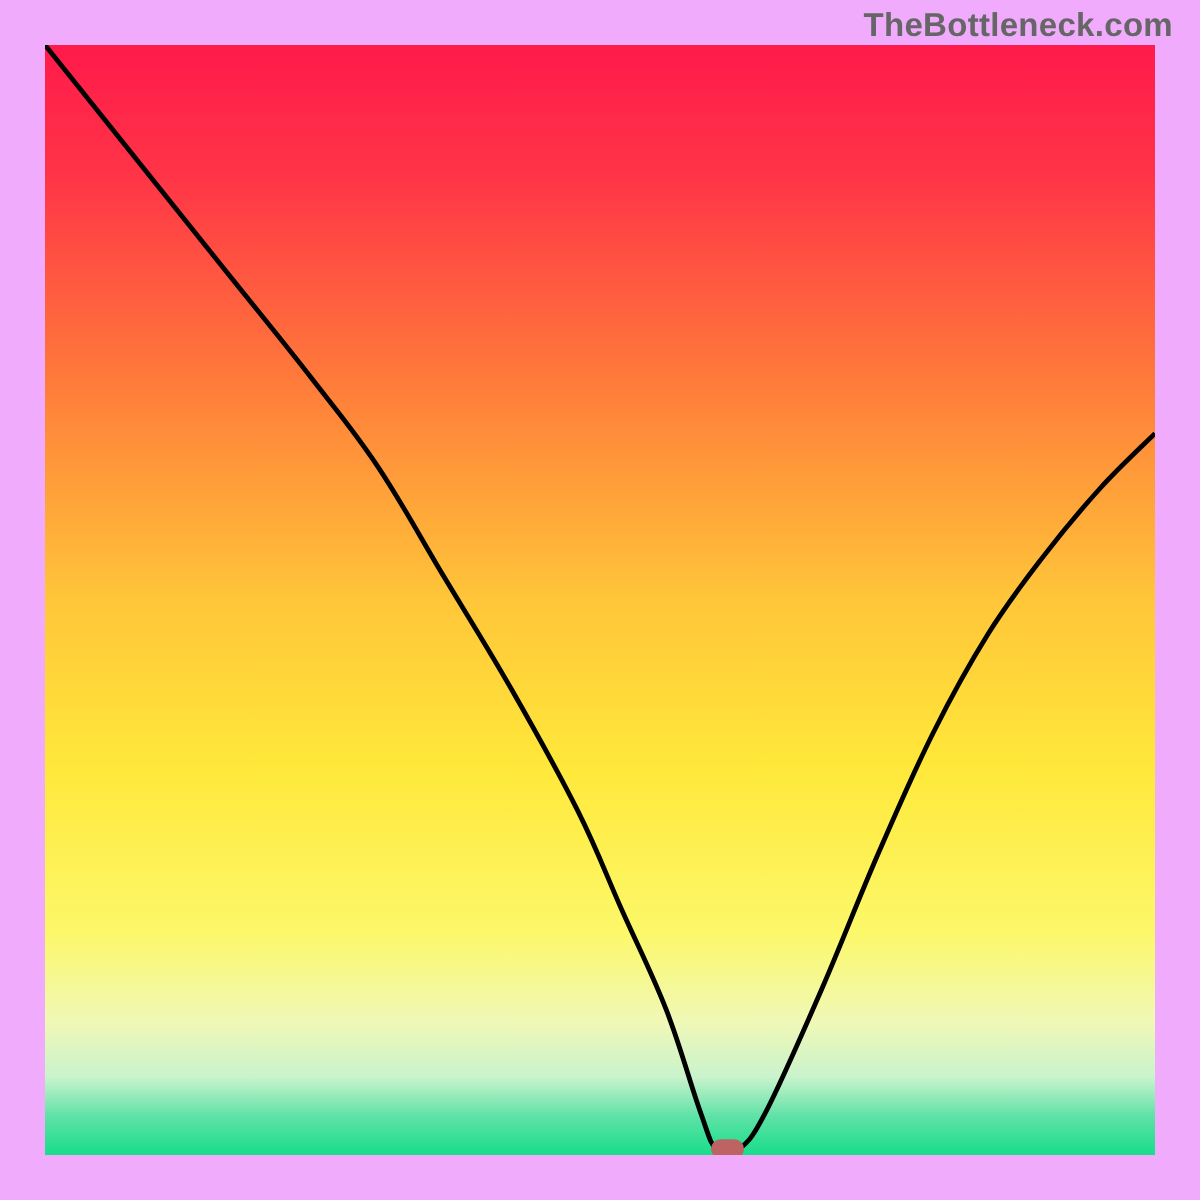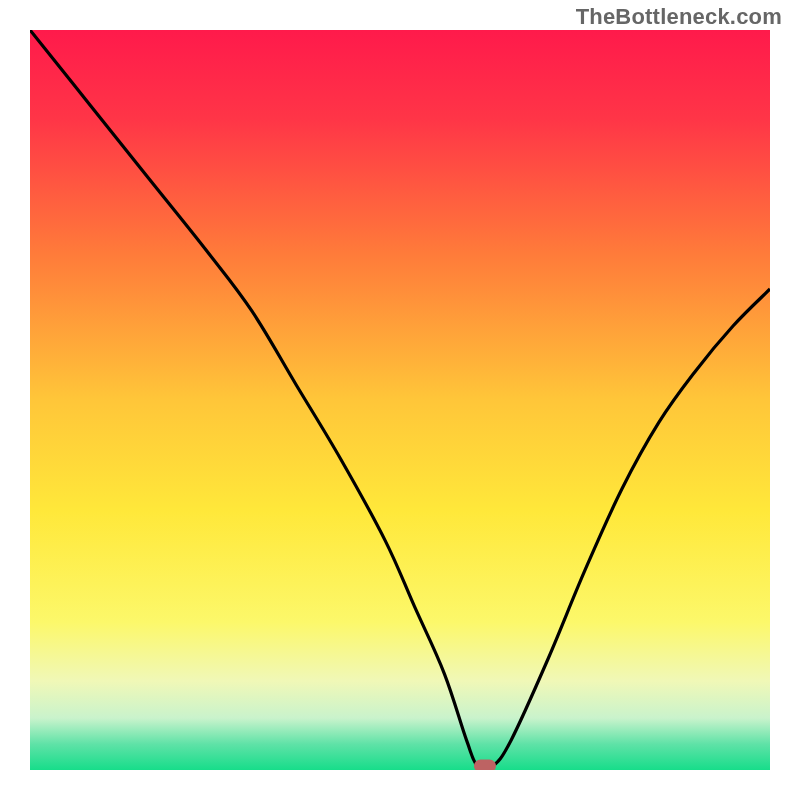--- a/index.html
+++ b/index.html
@@ -8,21 +8,21 @@
     width: 800px;
     height: 800px;
     background: #000;
     font-family: Arial, Helvetica, sans-serif;
     overflow: hidden;
   }
   .frame {
     position: relative;
     width: 800px;
     height: 800px;
-    background: #ffffff;
+    background: #f0abfc;
   }
   .watermark {
     position: absolute;
     top: 4px;
     right: 18px;
     color: #666;
     font-size: 22px;
     font-weight: 600;
     letter-spacing: 0.2px;
     z-index: 5;

